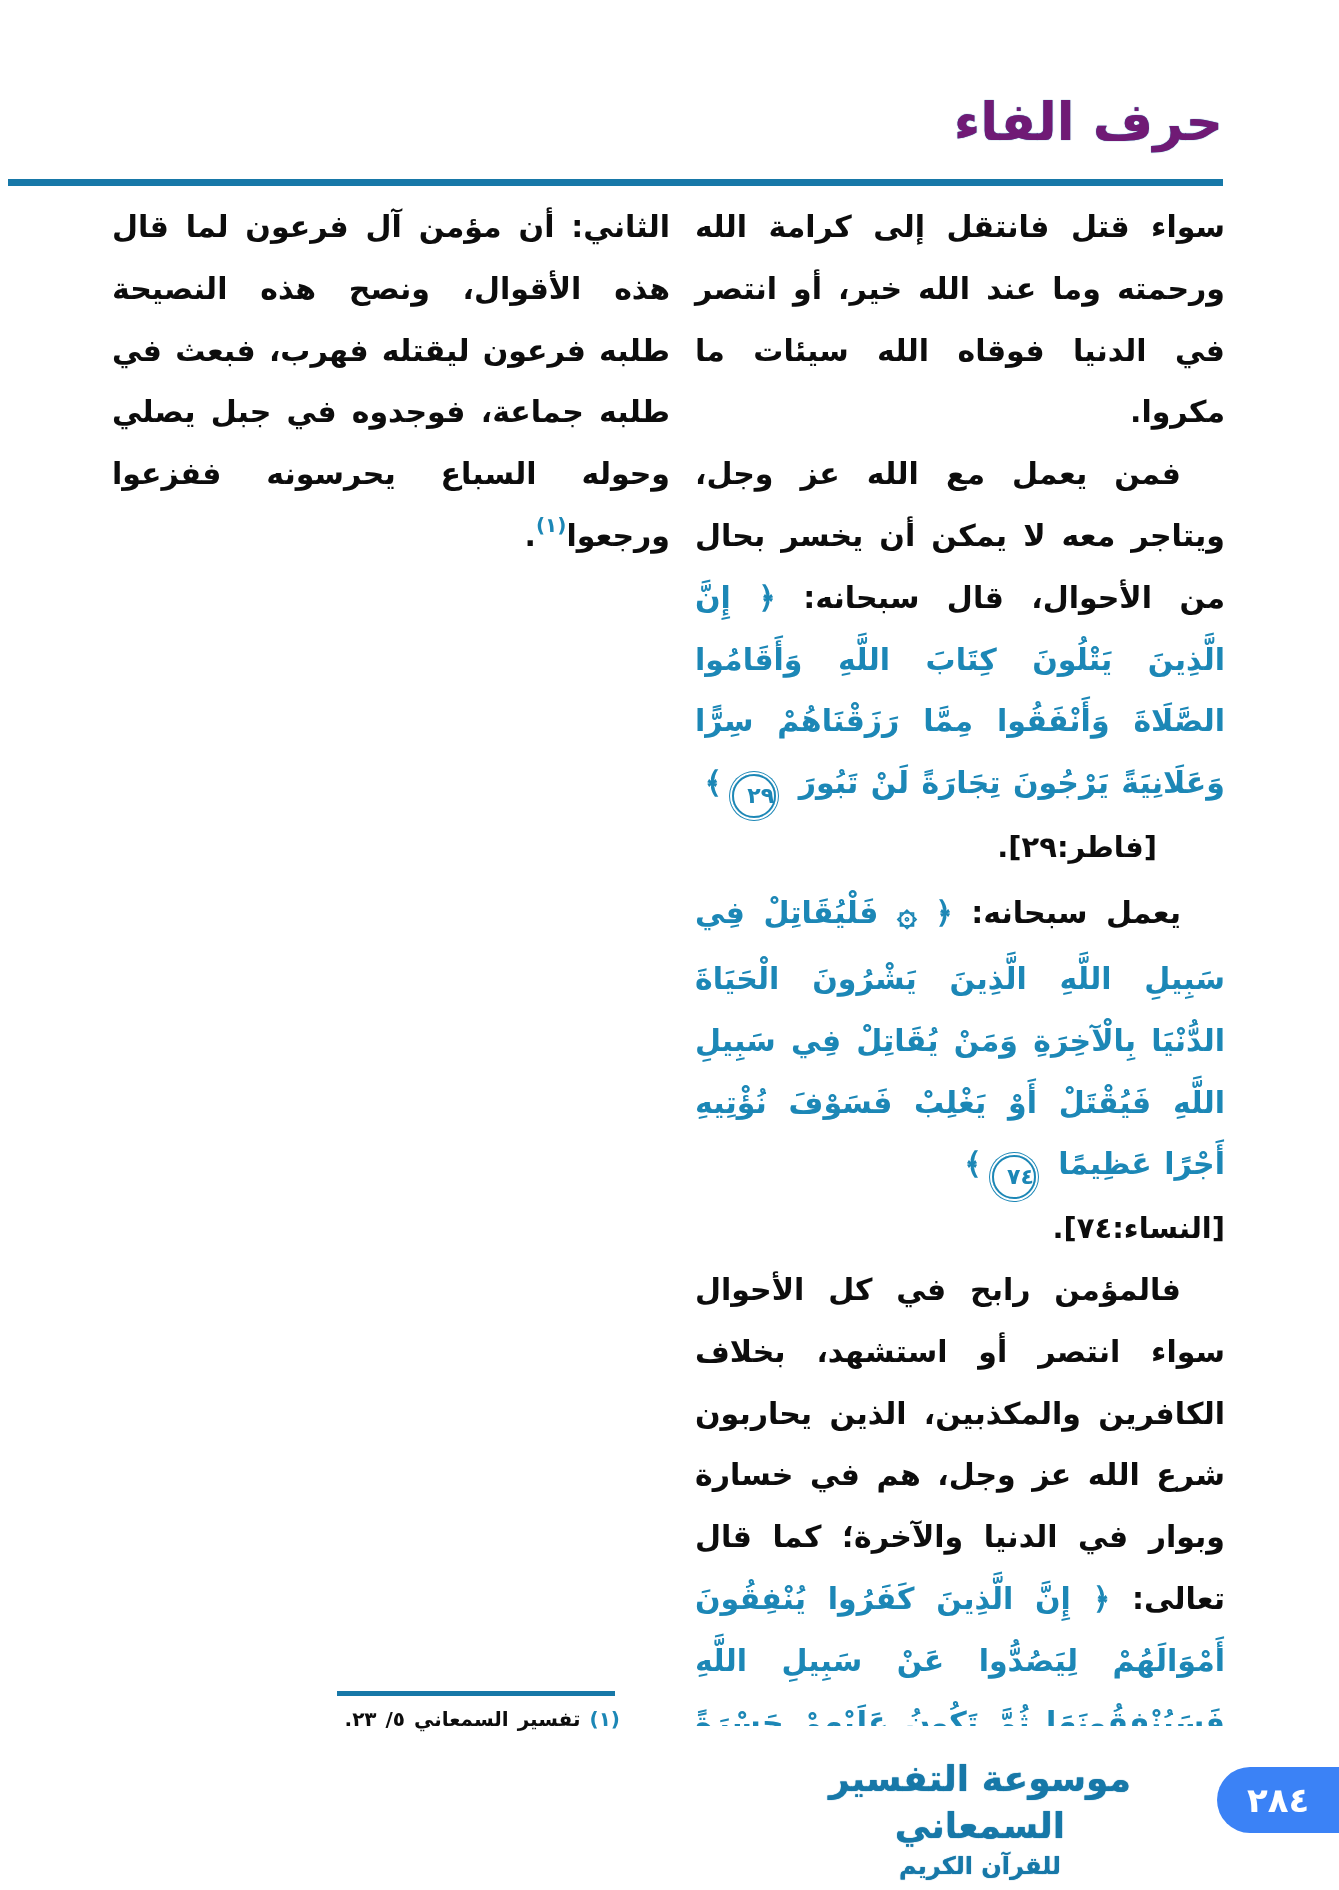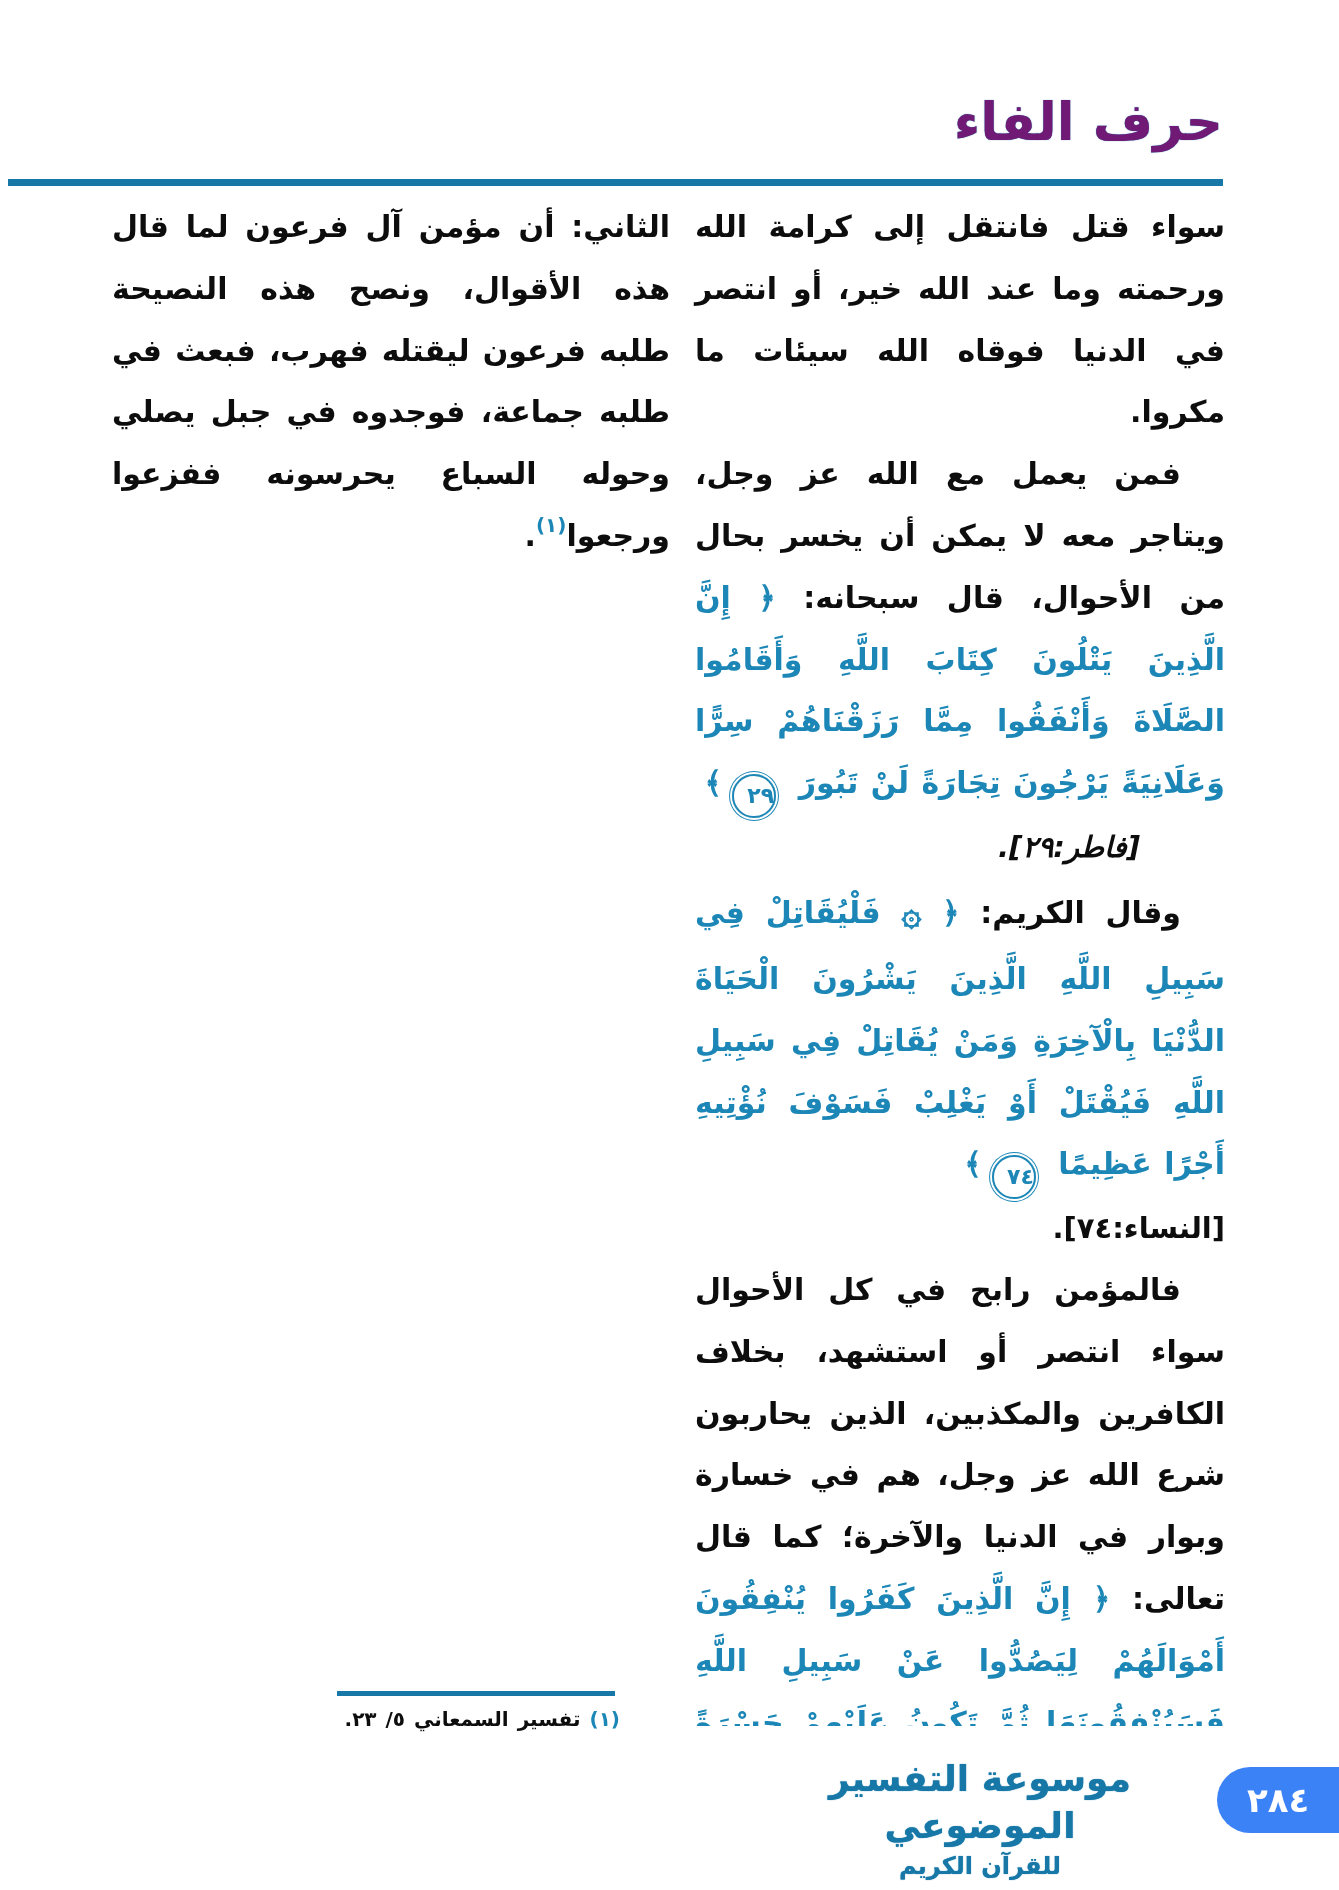--- a/index.html
+++ b/index.html
@@ -41,21 +41,21 @@
     display:inline-block; width:44px; height:44px; line-height:40px;
     border:2px solid #1C87B6; border-radius:50%;
     box-shadow:0 0 0 2px #ffffff, 0 0 0 3px #1C87B6;
     font-size:22px; color:#1C87B6;
     margin:0 10px; vertical-align:-10px; text-indent:0;
   }
   .ref-line {
     direction:rtl; text-align:right; text-indent:0;
     font-size:29px; font-weight:bold; color:#0d0d0d; line-height:2.06;
   }
-  .ref-indent-1 { margin-right:85px;font-style:italic; }
+  .ref-indent-1 { margin-right:68px; }
   .fn-sup {
     color:#1C87B6; font-size:20px; vertical-align:14px; font-weight:bold;
   }
   
   .footnote-rule {
     position:absolute; top:1691px; left:337px; width:278px; height:5px;
     background:#1778A8;
   }
   .footnote {
     position:absolute; top:1703px; left:300px; width:320px;
@@ -94,39 +94,39 @@
 
   <div class="columns">
 
     <div class="col-right body-text">
       <p class="para">سواء قتل فانتقل إلى كرامة الله ورحمته وما عند الله خير، أو انتصر في الدنيا فوقاه الله سيئات ما مكروا.</p>
 
       <p class="para indent"><span>فمن يعمل مع الله عز وجل، ويتاجر معه لا يمكن أن يخسر بحال من الأحوال، قال سبحانه: </span><span class="quran"><span>﴿</span> <span>إِنَّ الَّذِينَ يَتْلُونَ كِتَابَ اللَّهِ وَأَقَامُوا الصَّلَاةَ وَأَنْفَقُوا مِمَّا رَزَقْنَاهُمْ سِرًّا وَعَلَانِيَةً يَرْجُونَ تِجَارَةً لَنْ تَبُورَ</span> <span class="ayah-circle">٢٩</span><span>﴾</span></span></p>
 
       <p class="ref-line ref-indent-1">[فاطر:٢٩].</p>
 
-      <p class="para indent"><span>وقال الكريم: </span><span class="quran"><span>﴿</span> <span class="hizb-mark">۞</span> <span>فَلْيُقَاتِلْ فِي سَبِيلِ اللَّهِ الَّذِينَ يَشْرُونَ الْحَيَاةَ الدُّنْيَا بِالْآخِرَةِ وَمَنْ يُقَاتِلْ فِي سَبِيلِ اللَّهِ فَيُقْتَلْ أَوْ يَغْلِبْ فَسَوْفَ نُؤْتِيهِ أَجْرًا عَظِيمًا</span> <span class="ayah-circle">٧٤</span><span>﴾</span></span></p>
+      <p class="para indent"><span>يعمل سبحانه: </span><span class="quran"><span>﴿</span> <span class="hizb-mark">۞</span> <span>فَلْيُقَاتِلْ فِي سَبِيلِ اللَّهِ الَّذِينَ يَشْرُونَ الْحَيَاةَ الدُّنْيَا بِالْآخِرَةِ وَمَنْ يُقَاتِلْ فِي سَبِيلِ اللَّهِ فَيُقْتَلْ أَوْ يَغْلِبْ فَسَوْفَ نُؤْتِيهِ أَجْرًا عَظِيمًا</span> <span class="ayah-circle">٧٤</span><span>﴾</span></span></p>
 
       <p class="ref-line">[النساء:٧٤].</p>
 
       <p class="para indent"><span>فالمؤمن رابح في كل الأحوال سواء انتصر أو استشهد، بخلاف الكافرين والمكذبين، الذين يحاربون شرع الله عز وجل، هم في خسارة وبوار في الدنيا والآخرة؛ كما قال تعالى: </span><span class="quran"><span>﴿</span> <span>إِنَّ الَّذِينَ كَفَرُوا يُنْفِقُونَ أَمْوَالَهُمْ لِيَصُدُّوا عَنْ سَبِيلِ اللَّهِ فَسَيُنْفِقُونَهَا ثُمَّ تَكُونُ عَلَيْهِمْ حَسْرَةً ثُمَّ يُغْلَبُونَ وَالَّذِينَ كَفَرُوا إِلَى جَهَنَّمَ يُحْشَرُونَ</span></span></p>
 
     </div>
 
     <div class="col-left body-text">
       <p class="para"><span>الثاني: أن مؤمن آل فرعون لما قال هذه الأقوال، ونصح هذه النصيحة طلبه فرعون ليقتله فهرب، فبعث في طلبه جماعة، فوجدوه في جبل يصلي وحوله السباع يحرسونه ففزعوا ورجعوا</span><span class="fn-sup">(١)</span><span>.</span></p>
     </div>
 
   </div>
 
   <div class="footnote-rule"></div>
   <div class="footnote"><span class="fn-marker">(١)</span> <span>تفسير السمعاني ٥/ ٢٣.</span></div>
 
   <div class="footer-logo">
-    <div class="logo-line1">موسوعة التفسير الموضوعي</div>
+    <div class="logo-line1">موسوعة التفسير السمعاني</div>
     <div class="logo-line2">للقرآن الكريم</div>
   </div>
 
   <div class="page-badge">
       <span>٢٨٤</span>
     </div>
 
 </div>
 
 </body></html>

